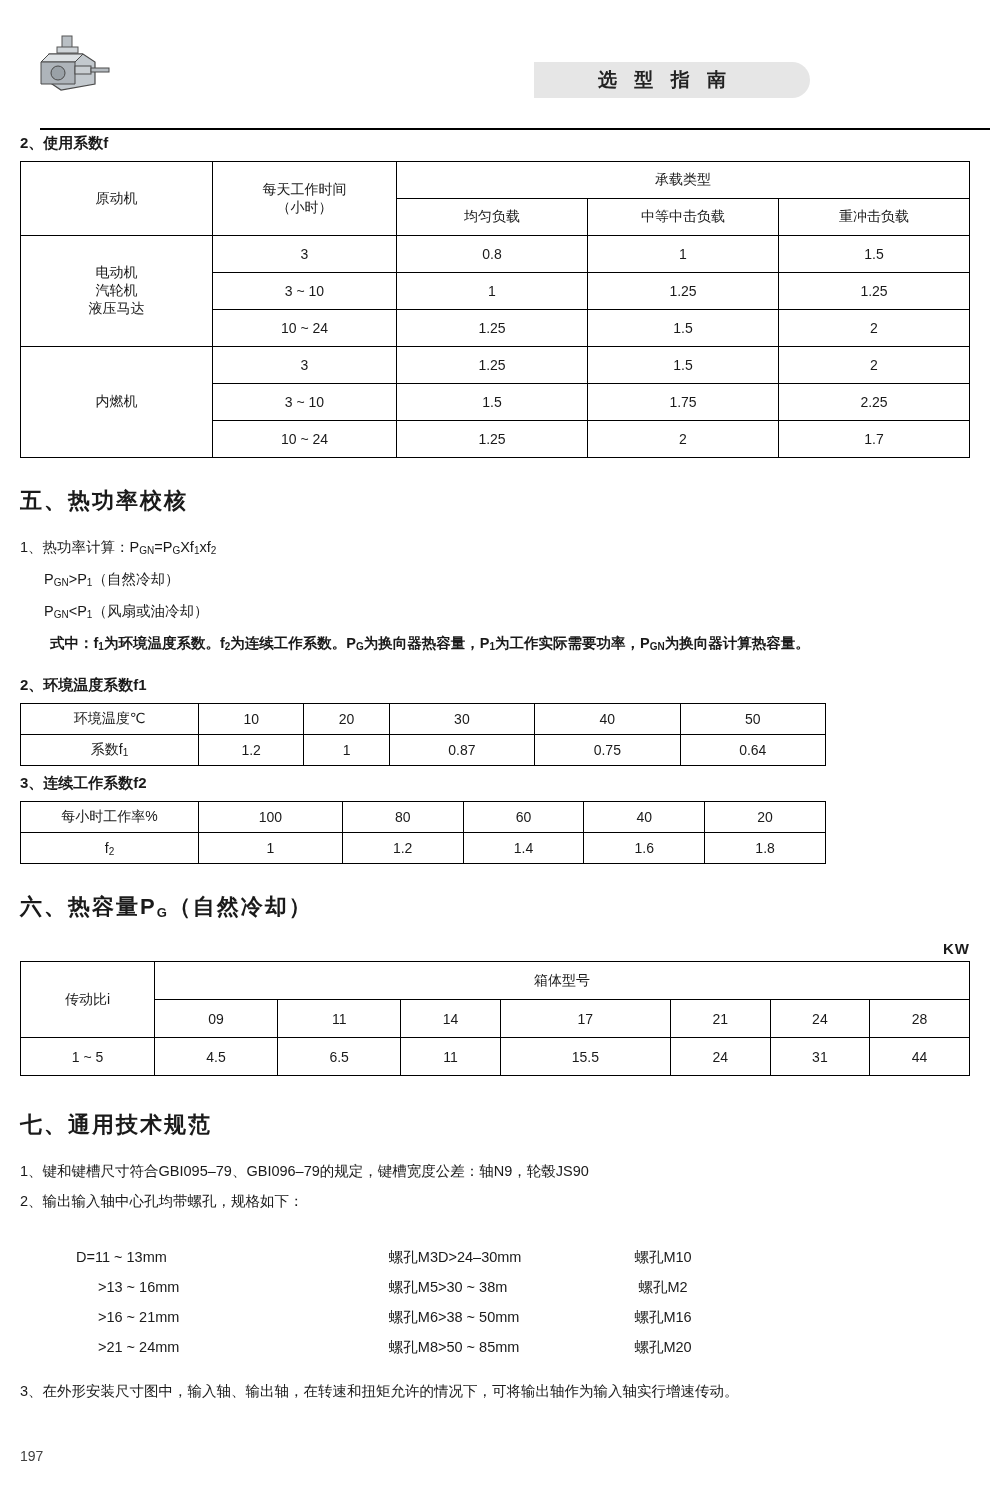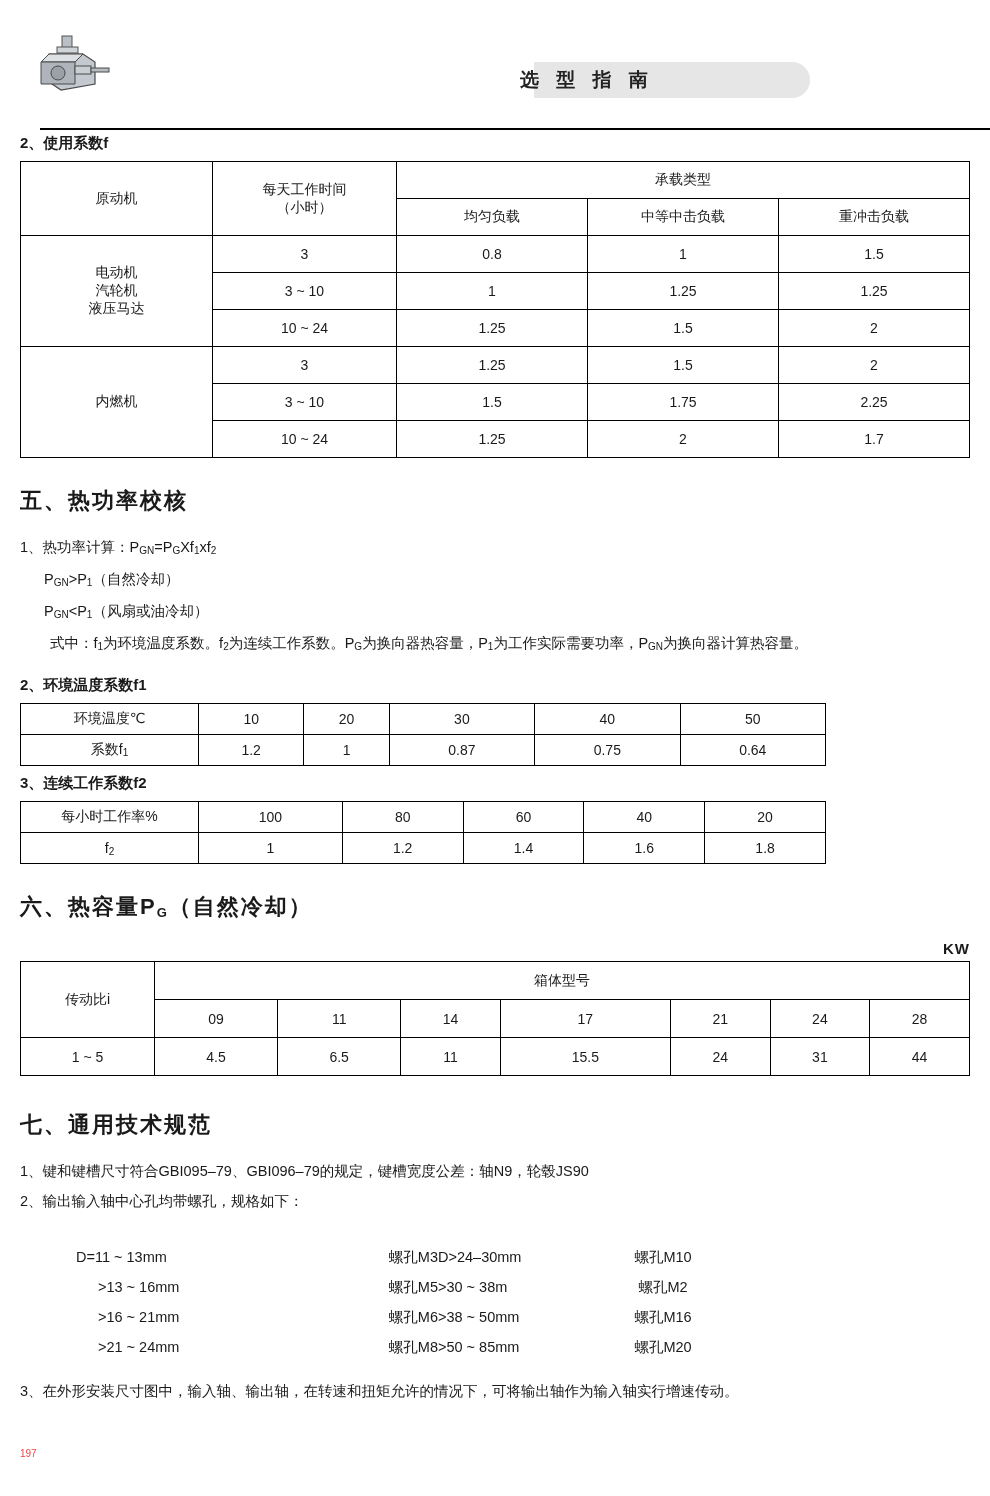--- a/index.html
+++ b/index.html
@@ -51,20 +51,21 @@
     position: absolute;
     left: 0; top: 0;
     width: 14px; height: 36px;
     background: #ffffff;
   }
   .banner .title {
     position: absolute;
     left: 0; top: 0;
     width: 290px; height: 36px;
     line-height: 36px;
+    text-align: center;
     font-size: 19px;
     font-weight: bold;
     letter-spacing: 6px;
     color: #222;
   }
   .rule {
     position: absolute;
     left: 20px;
     top: 128px;
     width: 950px;
@@ -100,21 +101,21 @@
     font-weight: bold;
     letter-spacing: 2px;
     margin: 28px 0 18px 0;
   }
   .para {
     font-size: 14.5px;
     line-height: 26px;
     margin: 0 0 4px 0;
   }
   .para.indent1 { padding-left: 24px; }
-  .para.indent2 { padding-left: 30px; }
+  .para.indent2 { padding-left: 30px; font-weight: bold; }
   sub { font-size: 10px; vertical-align: baseline; position: relative; top: 2px; }
 
   
   table {
     border-collapse: collapse;
     width: 950px;
     font-size: 14px;
   }
   table td, table th {
     border: 1px solid #000;
@@ -155,22 +156,22 @@
   .spec-row .c1 { width: 152px; text-align: left; }
   .spec-row .c2 { width: 210px; text-align: right; }
   .spec-row .c3 { width: 150px; text-align: left; }
   .spec-row .c4 { width: 150px; text-align: center; }
   .spec-row .c1.r { text-align: left; padding-left: 22px; }
 
   .pageno {
     position: absolute;
     left: 20px;
     top: 1448px;
-    font-size: 10px;
-    color: #ef4444;
+    font-size: 14px;
+    color: #404040;
     z-index: 3;
   }
 </style>
 </head>
 <body>
 
 <div class="page">
 
   <div class="header">
     <svg class="logo-art" viewBox="0 0 80 65">

